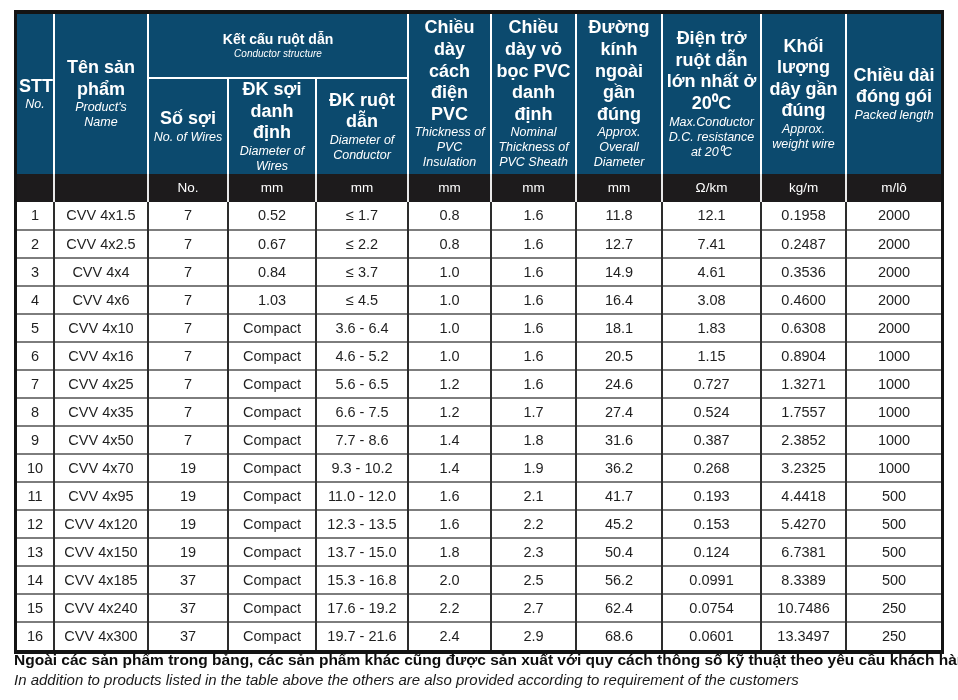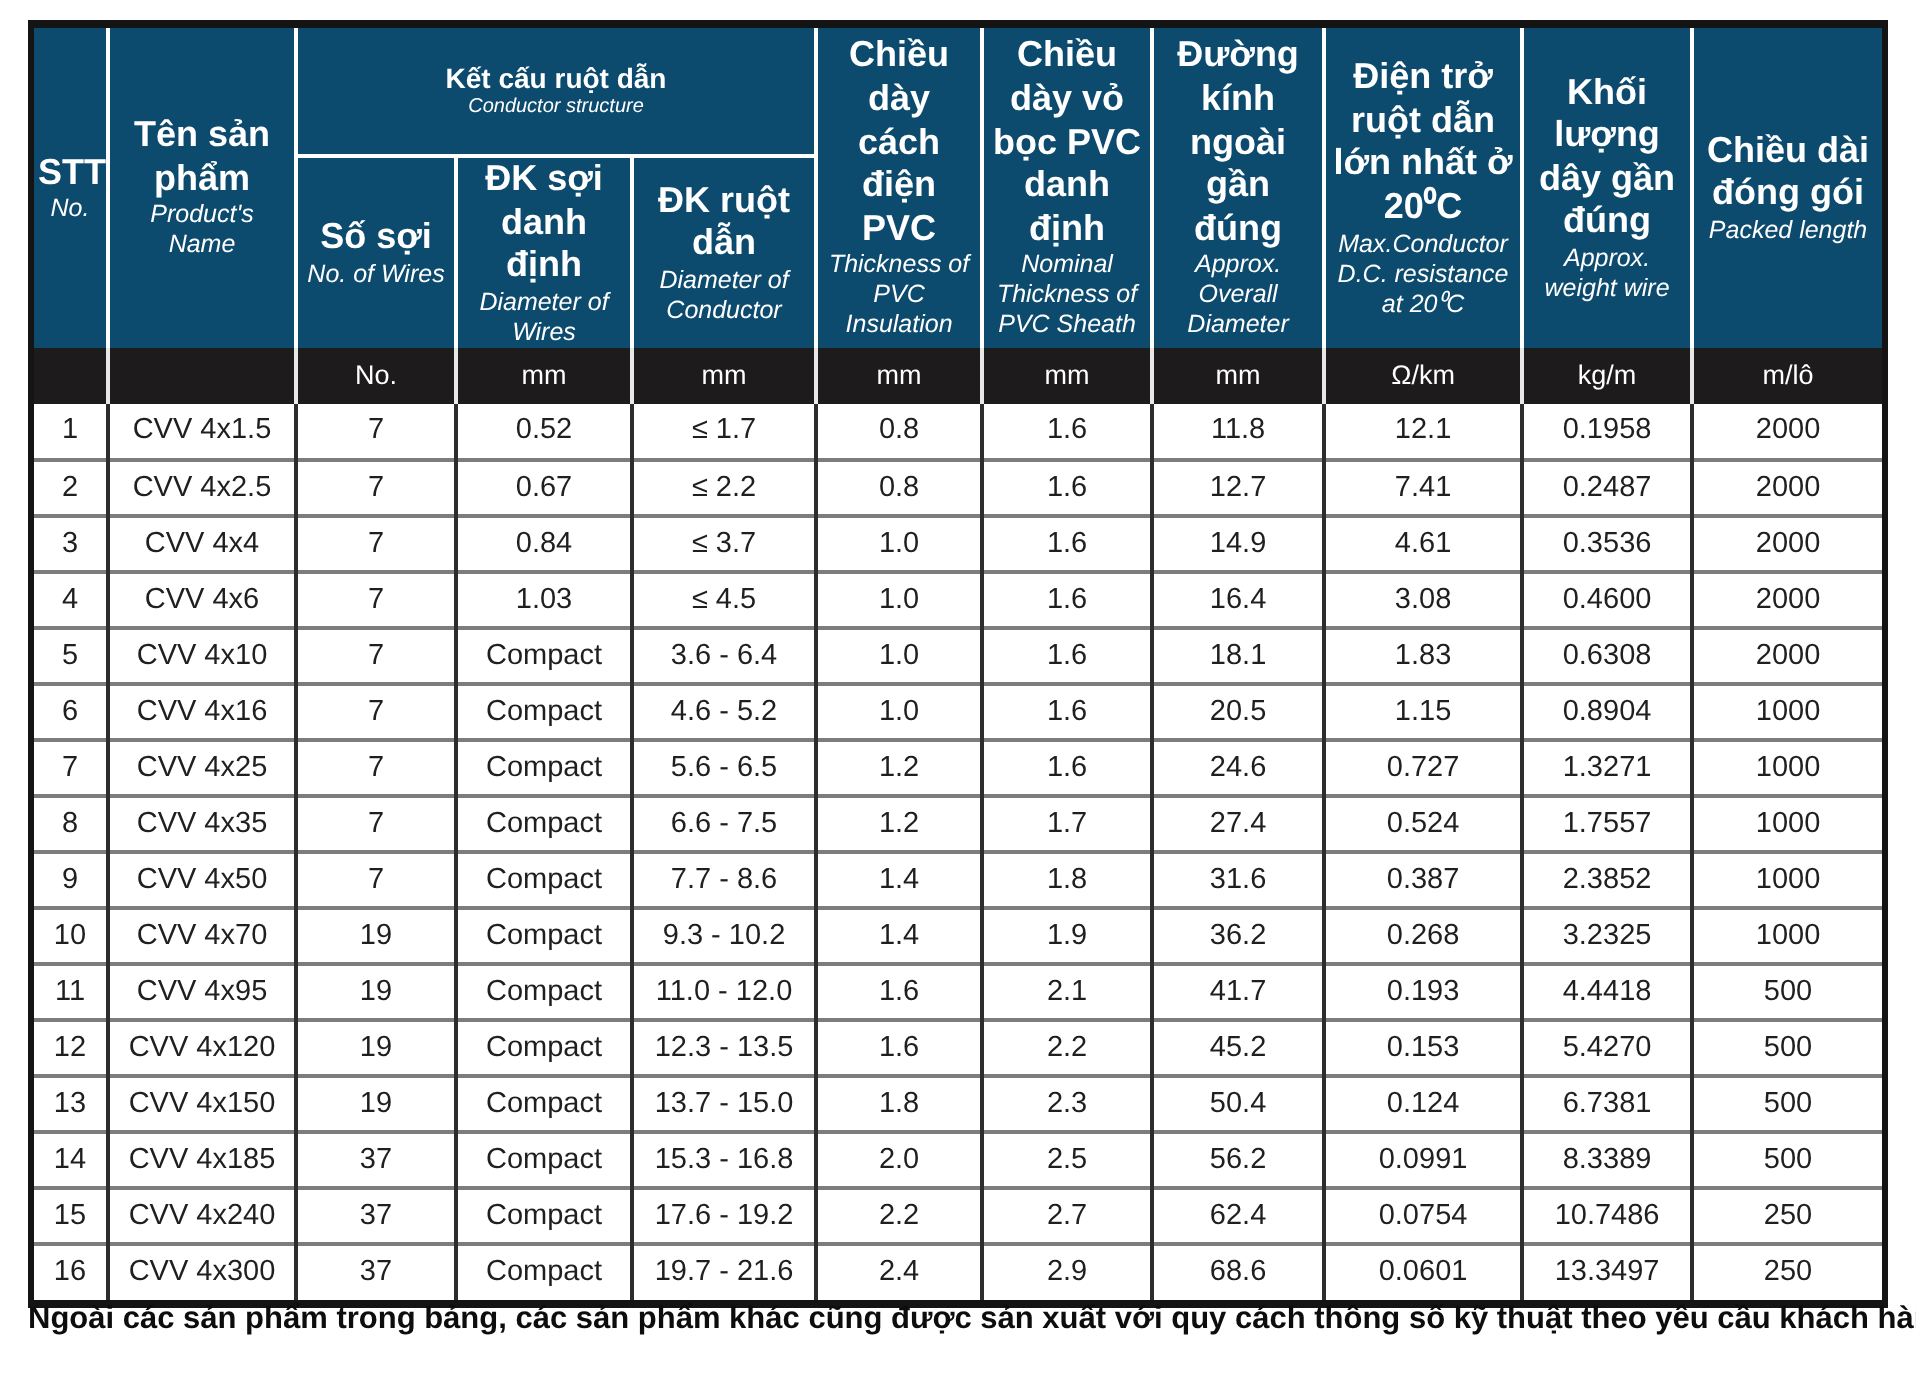--- a/index.html
+++ b/index.html
@@ -391,15 +391,16 @@
             <td>0.0601</td>
             <td>13.3497</td>
             <td>250</td>
           </tr>
         </tbody>
     </table>
   </div>
 
   <div class="footer">
     <div class="footer-vi">Ngoài các sản phẩm trong bảng, các sản phẩm khác cũng được sản xuất với quy cách thông số kỹ thuật  theo yêu cầu khách hàng</div>
+    <div class="footer-en">In addition to products listed in the table above the others are also provided according to requirement of the customers</div>
   </div>
 
 </div>
 
 </body></html>

